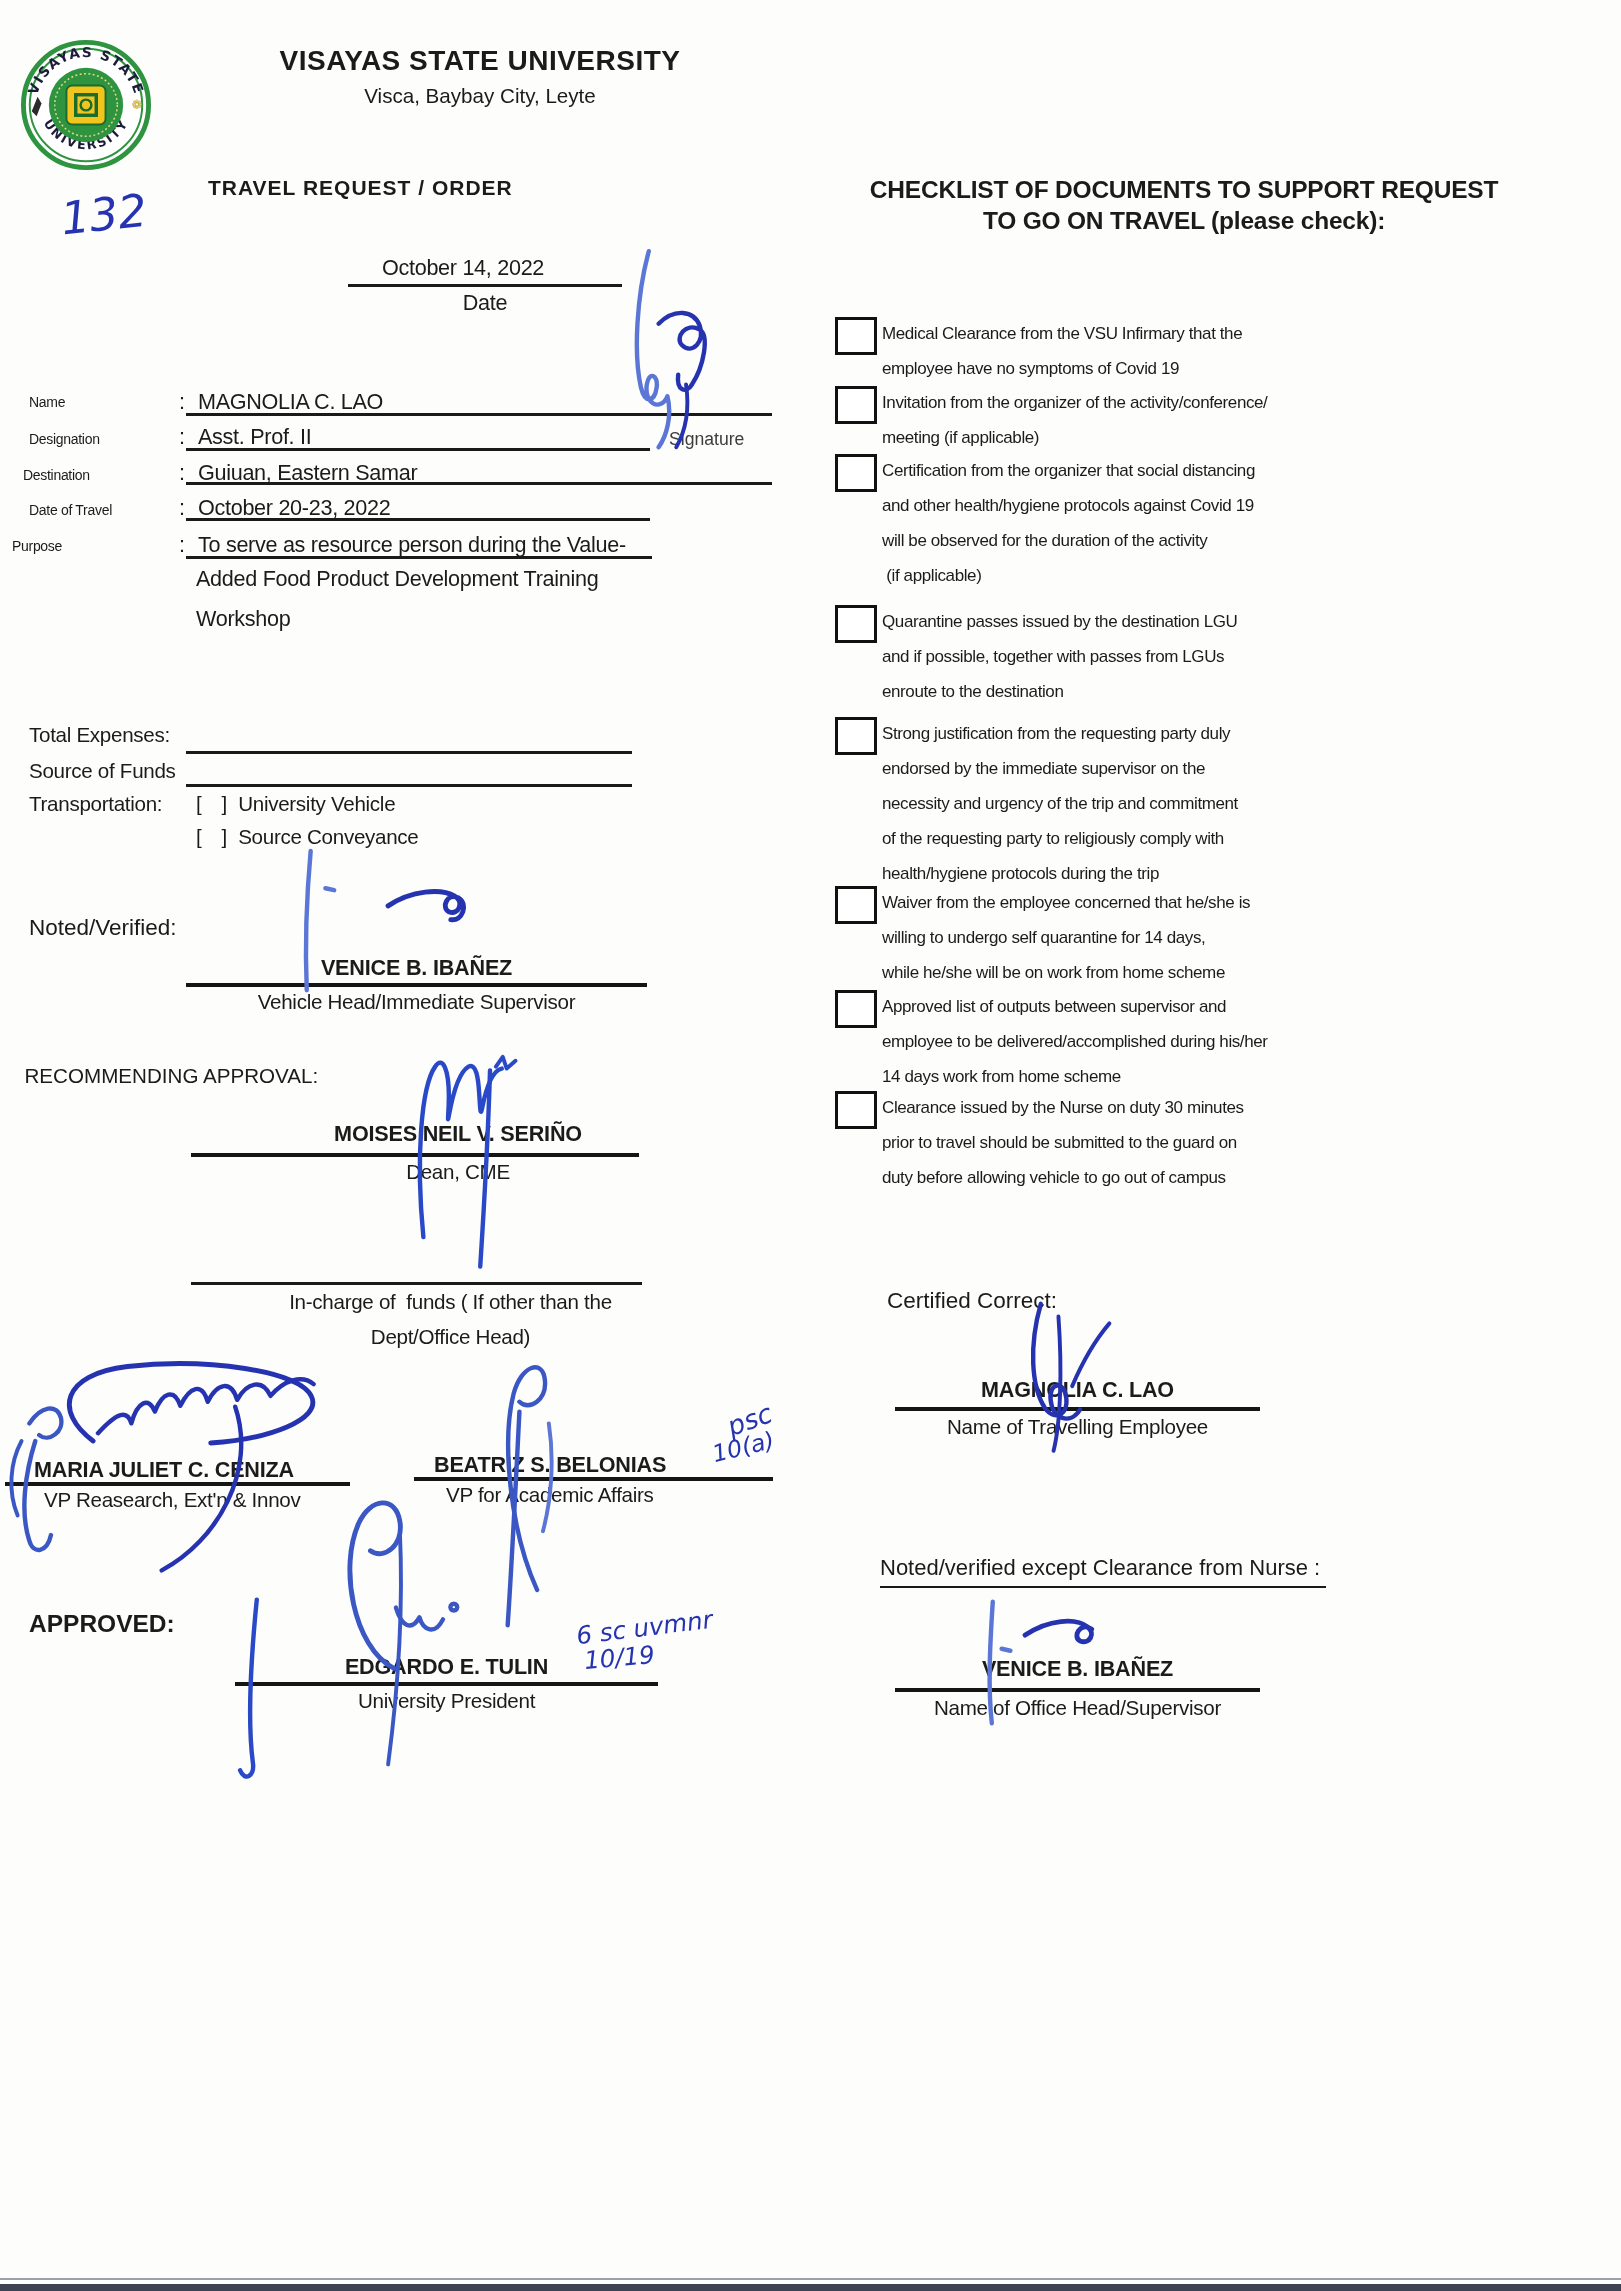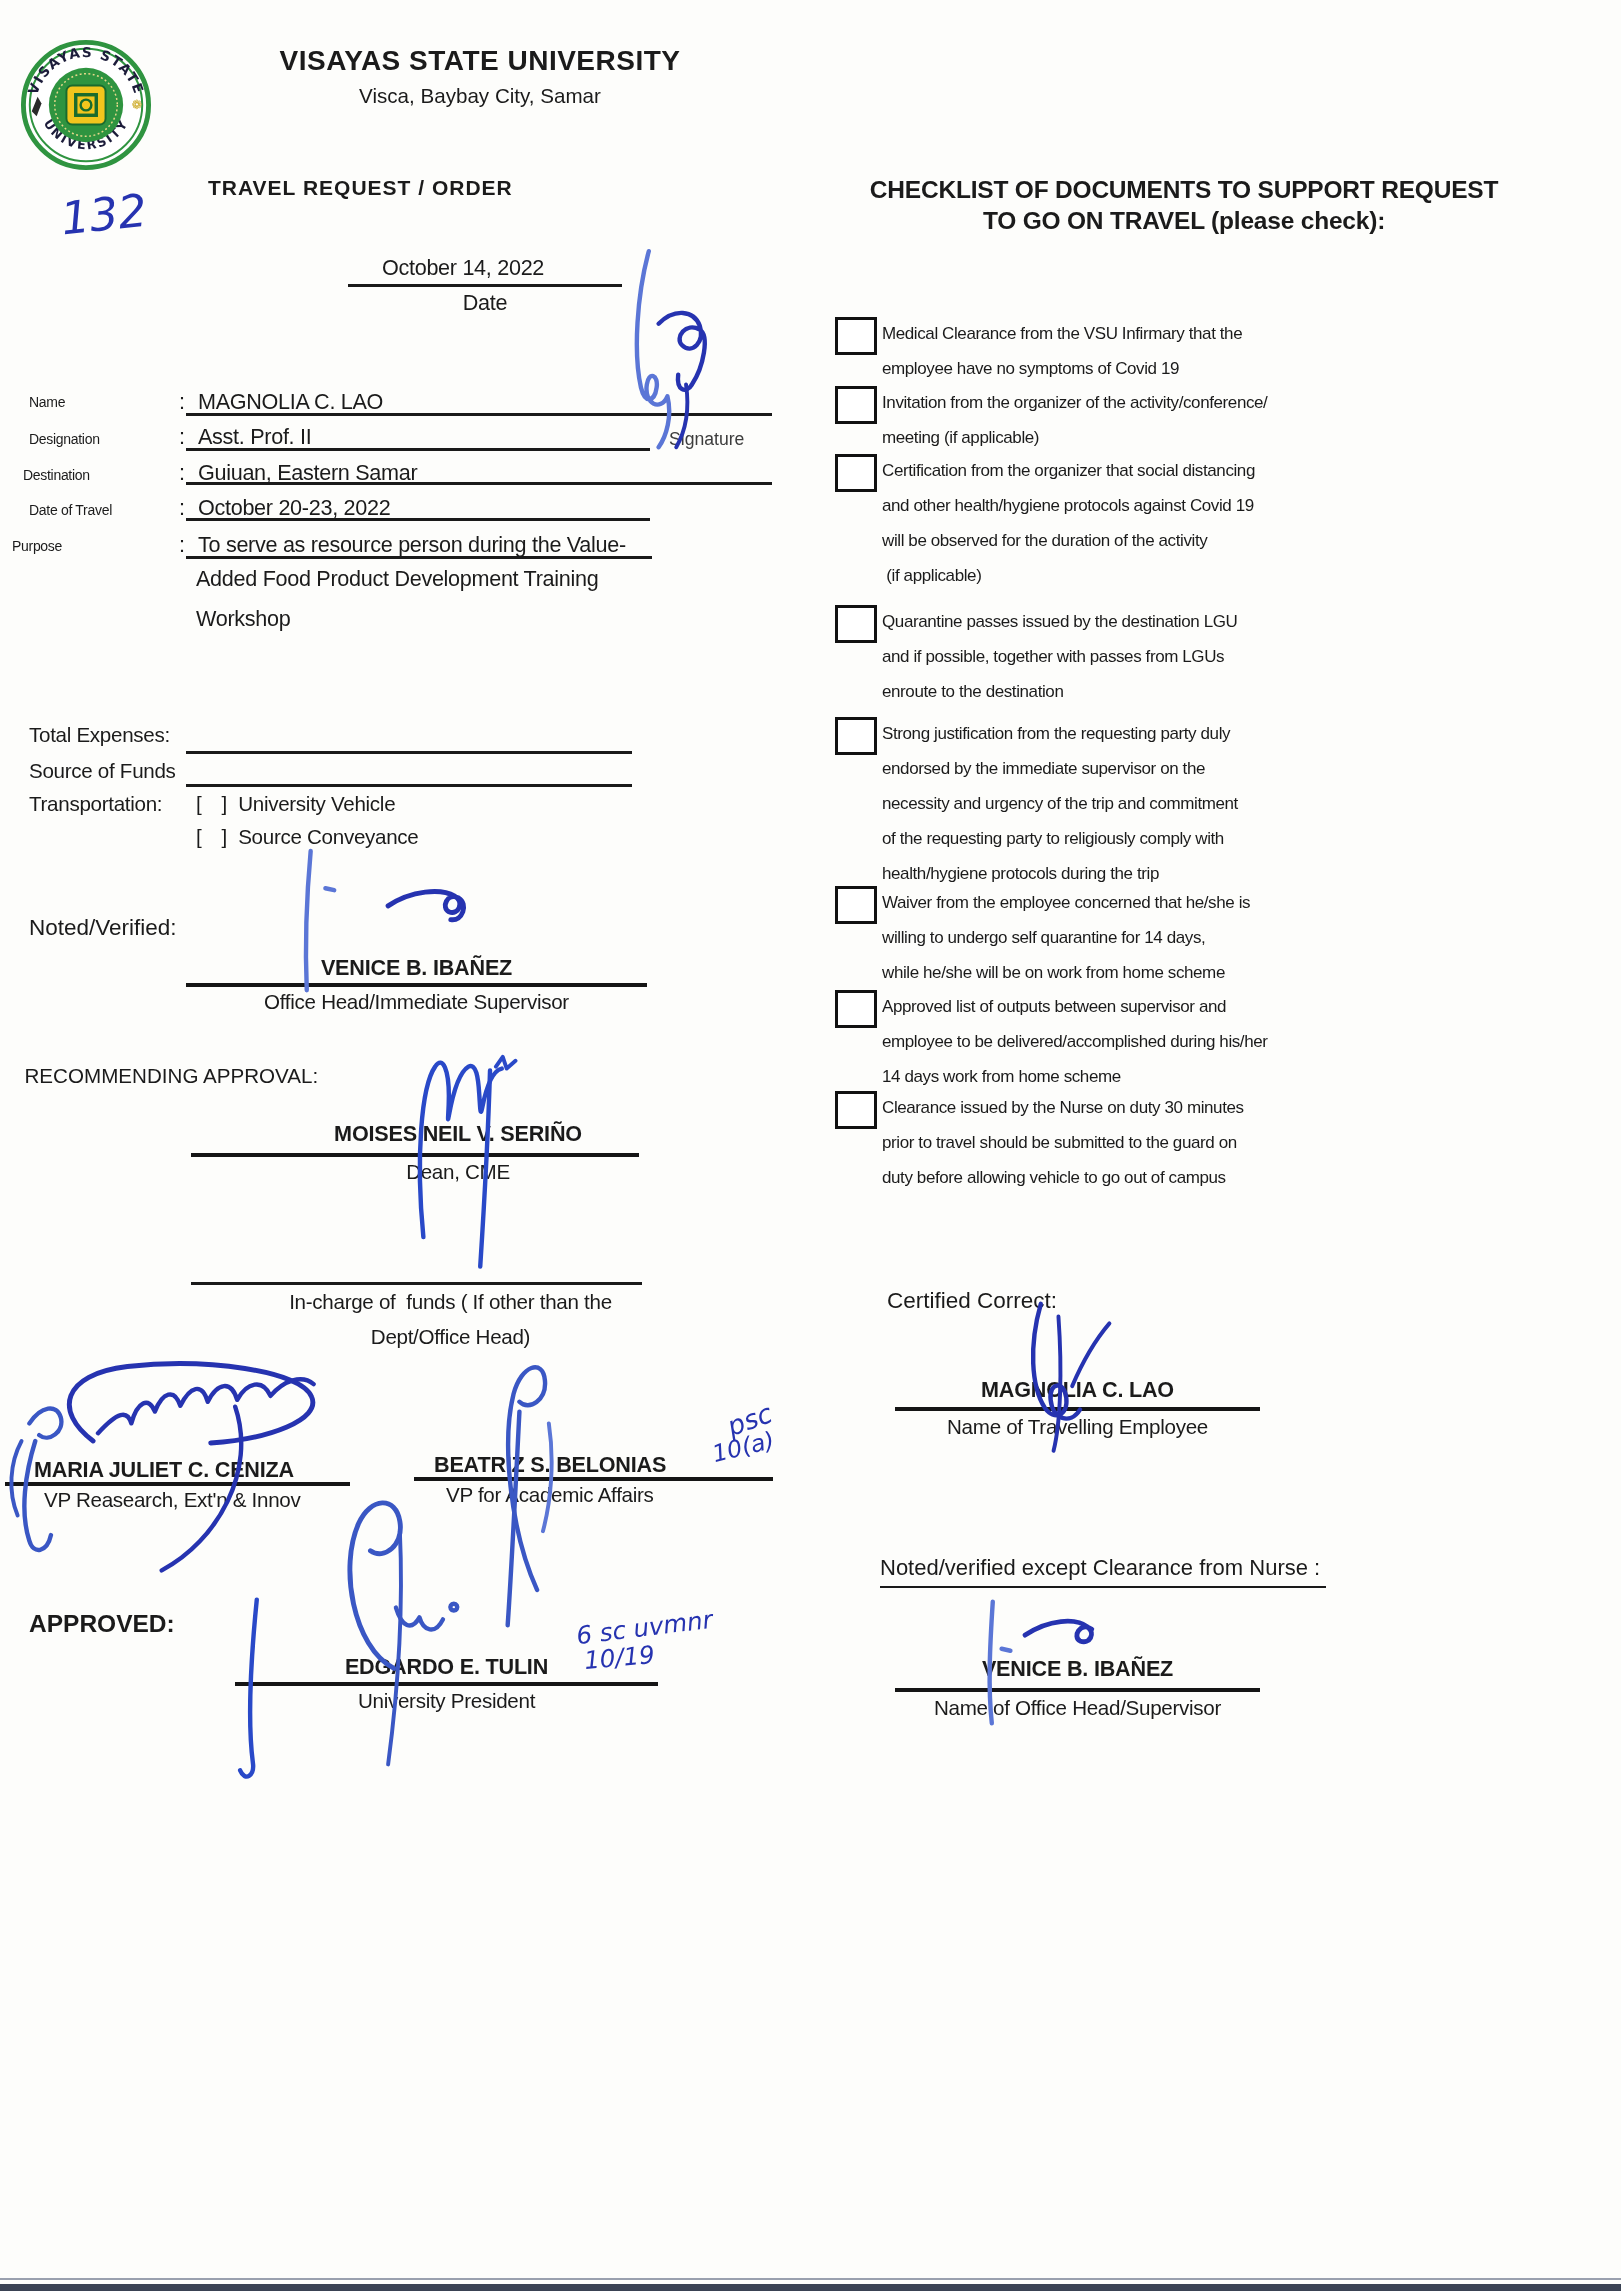--- a/index.html
+++ b/index.html
@@ -42,21 +42,21 @@
     <circle cx="67.5" cy="67.5" r="38" fill="#2f9440"></circle>
     <circle cx="67.5" cy="67.5" r="32" fill="none" stroke="#e6d98a" stroke-width="1.5" stroke-dasharray="2,2.5"></circle>
     <rect x="47.5" y="47.5" width="40" height="40" rx="6" fill="#f2c51d" stroke="#1a6b2d" stroke-width="2"></rect>
     <rect x="57" y="57" width="21" height="21" fill="none" stroke="#1a6b2d" stroke-width="3.5"></rect>
     <circle cx="67.5" cy="67.5" r="5.5" fill="#f2c51d" stroke="#1a6b2d" stroke-width="2.5"></circle>
     <path d="M12,74 l6,-15 l4,7 l-5,13 z" fill="#2a2a2a"></path>
     <text x="114" y="72" font-size="13" fill="#c9a416">❁</text>
   </svg>
 
   <div class="abs b ctr" style="left:245px;top:45px;width:470px;font-size:28px;letter-spacing:0.5px;">VISAYAS STATE UNIVERSITY</div>
-  <div class="abs ctr" style="left:294px;top:84px;width:372px;font-size:20.6px;">Visca, Baybay City, Samar</div>
+  <div class="abs ctr" style="left:294px;top:84px;width:372px;font-size:20.6px;">Visca, Baybay City, Leyte</div>
 
   <div class="abs b" style="left:208px;top:176px;font-size:21px;letter-spacing:1px;">TRAVEL REQUEST / ORDER</div>
 
   <div class="abs b ctr" style="left:835px;top:207px;width:698px;font-size:24.5px;letter-spacing:-0.2px;">TO GO ON TRAVEL (please check):</div>
   <div class="abs b ctr" style="left:835px;top:176px;width:698px;font-size:24.5px;letter-spacing:-0.2px;">CHECKLIST OF DOCUMENTS TO SUPPORT REQUEST</div>
 
   <div class="abs val" style="left:382px;top:255px;">October 14, 2022</div>
   <div class="abs rule" style="left:348px;top:284px;width:274px;"></div>
   <div class="abs val ctr" style="left:348px;top:290px;width:274px;">Date</div>
 
@@ -99,21 +99,21 @@
     <span style="margin-left:5.9px;">University Vehicle</span>
   </div>
   <div class="abs ttl" style="left:196px;top:825px;">
     <span>[  ]</span>
     <span style="margin-left:5.9px;">Source Conveyance</span>
   </div>
 
   <div class="abs" style="left:29px;top:915px;font-size:22.5px;">Noted/Verified:</div>
   <div class="abs nm ctr" style="left:186px;top:955px;width:461px;">VENICE B. IBAÑEZ</div>
   <div class="abs rule4" style="left:186px;top:983px;width:461px;"></div>
-  <div class="abs ttl ctr" style="left:186px;top:990px;width:461px;">Office Head/Immediate Supervisor</div>
+  <div class="abs ttl ctr" style="left:186px;top:990px;width:461px;">Vehicle Head/Immediate Supervisor</div>
 
   <div class="abs" style="left:24.5px;top:1064px;font-size:20.6px;">RECOMMENDING APPROVAL:</div>
   <div class="abs nm ctr" style="left:235px;top:1121px;width:446px;">MOISES NEIL V. SERIÑO</div>
   <div class="abs rule4" style="left:191px;top:1153px;width:448px;"></div>
   <div class="abs ttl ctr" style="left:235px;top:1160px;width:446px;">Dean, CME</div>
 
   <div class="abs rule" style="left:191px;top:1282px;width:451px;"></div>
   <div class="abs ttl ctr pre" style="left:225px;top:1290px;width:451px;">In-charge of  funds ( If other than the</div>
   <div class="abs ttl ctr" style="left:225px;top:1325px;width:451px;">Dept/Office Head)</div>
 

